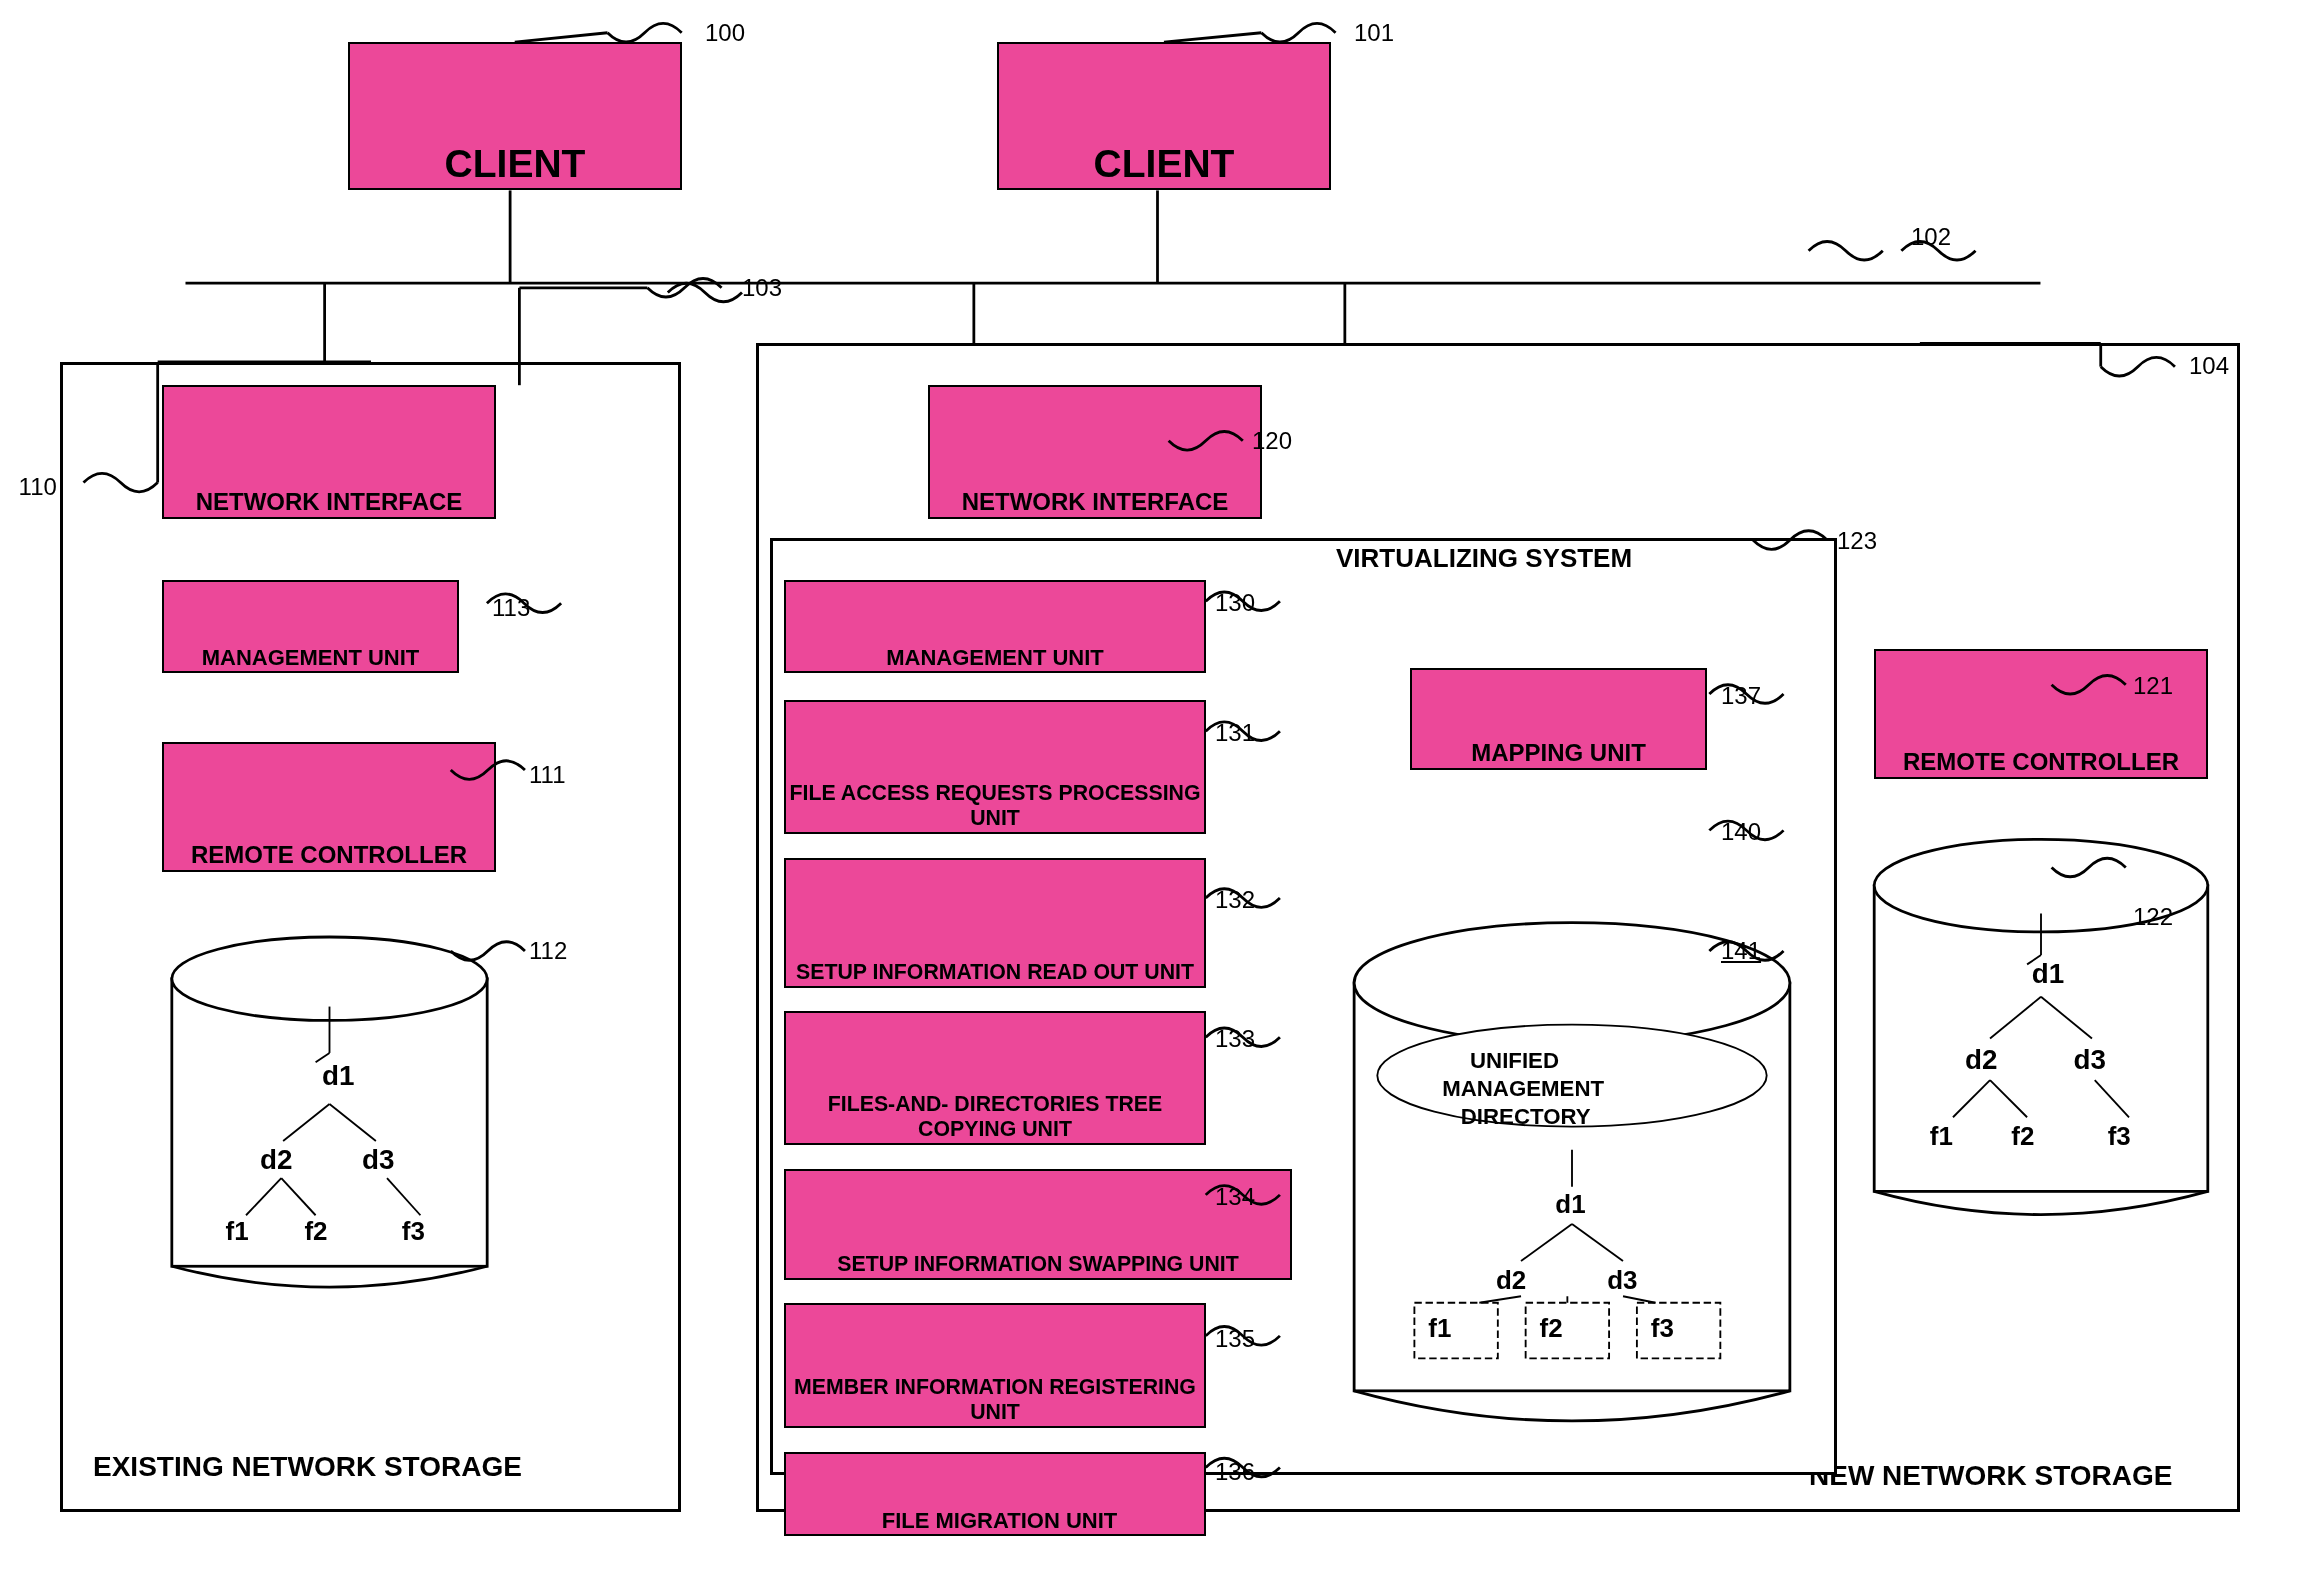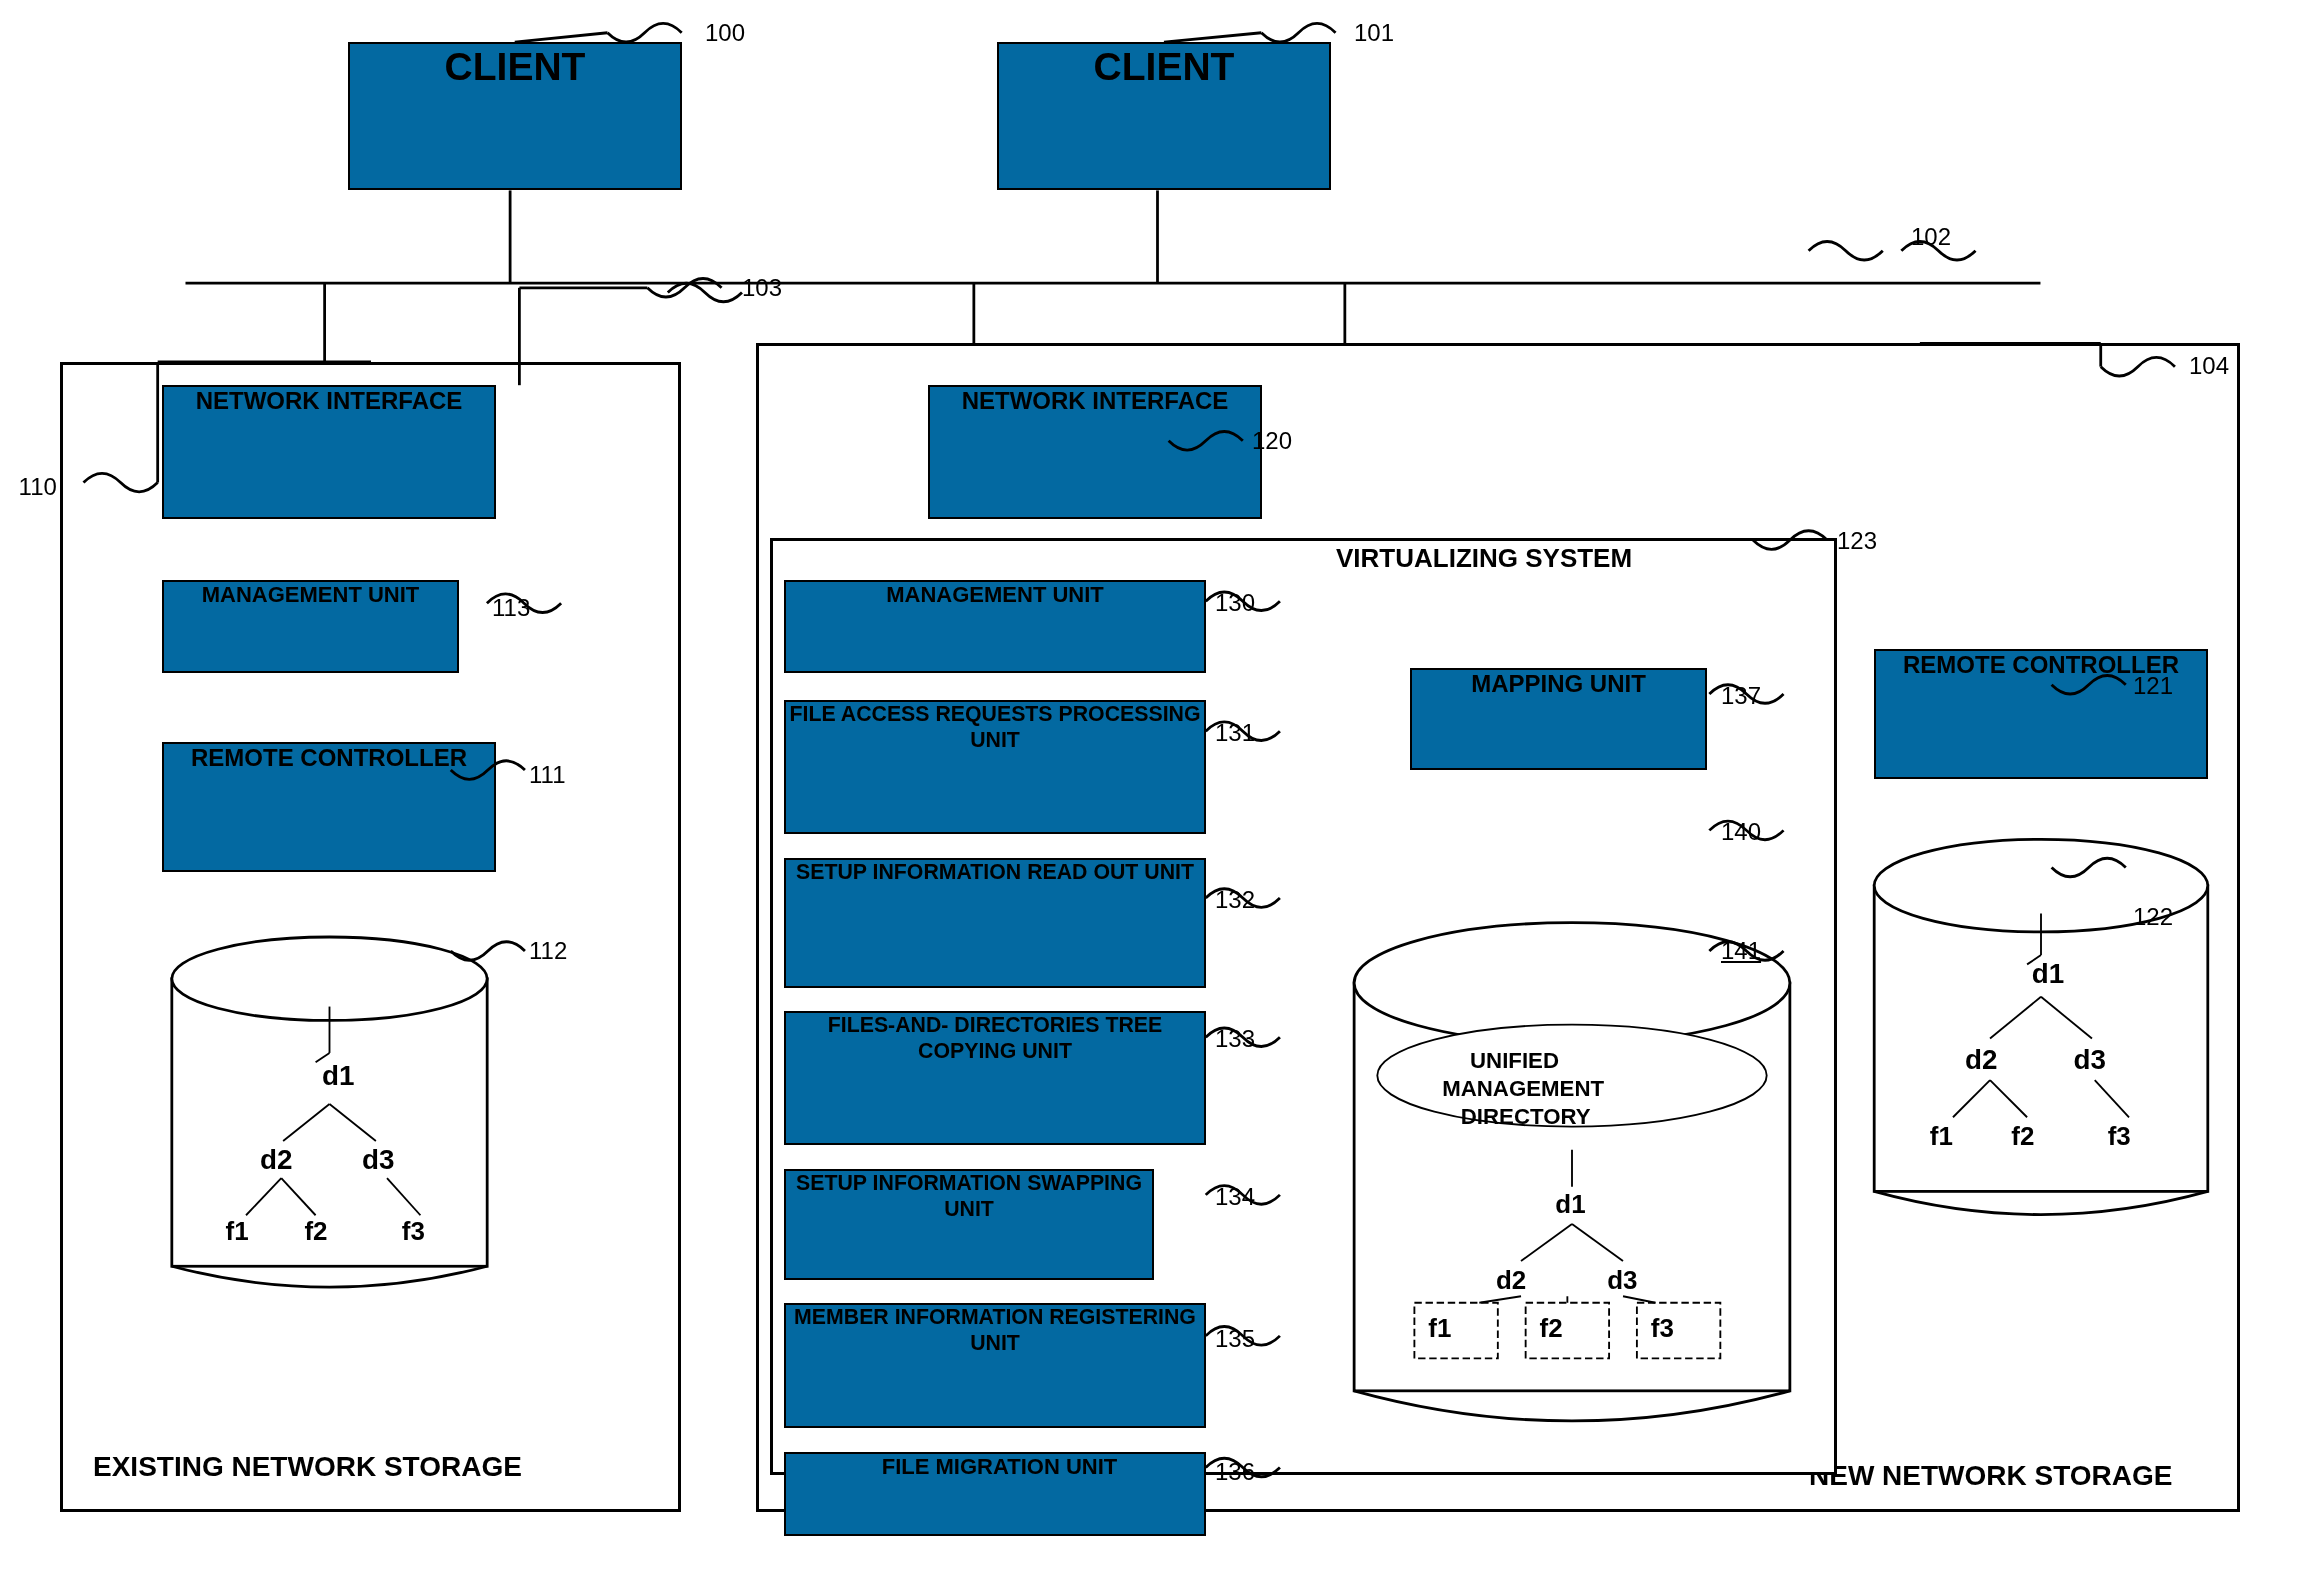--- a/index.html
+++ b/index.html
@@ -13,23 +13,23 @@
     }
     .diagram {
       position: absolute;
       top: 0; left: 0;
       width: 2302px;
       height: 1594px;
     }
     .box {
       position: absolute;
       border: 2.8px solid #000;
-      background: #0369a1;
+      background: #ec4899;
       display: flex;
-      align-items: flex-start;
+      align-items: flex-end;
       justify-content: center;
       text-align: center;
       font-size: 26px;
       font-weight: bold;
       line-height: 1.2;
     }
     .box-large {
       border: 3.7px solid #000;
       background: #fff;
     }
@@ -291,21 +291,21 @@
     <span>FILES-AND-
 DIRECTORIES TREE
 COPYING UNIT</span>
   </div>
 
   <div class="ref-num" style="left:1215px; top:1025px;">133</div>
   <svg style="position:absolute;top:0;left:0;width:2302px;height:1594px;pointer-events:none;" viewBox="0 0 2482 1718" width="2302" height="1594">
     <path d="M 1300,1118 Q 1320,1098 1340,1118 Q 1360,1138 1380,1118" stroke="#000" stroke-width="3" fill="none"></path>
   </svg>
 
-  <div class="box" style="left:784px; top:1169px; width:370px; height:111px; font-size:21.3px;">
+  <div class="box" style="left:784px; top:1169px; width:508px; height:111px; font-size:21.3px;">
     <span>SETUP
 INFORMATION
 SWAPPING UNIT</span>
   </div>
 
   <div class="ref-num" style="left:1215px; top:1183px;">134</div>
   <svg style="position:absolute;top:0;left:0;width:2302px;height:1594px;pointer-events:none;" viewBox="0 0 2482 1718" width="2302" height="1594">
     <path d="M 1300,1288 Q 1320,1268 1340,1288 Q 1360,1308 1380,1288" stroke="#000" stroke-width="3" fill="none"></path>
   </svg>
 

